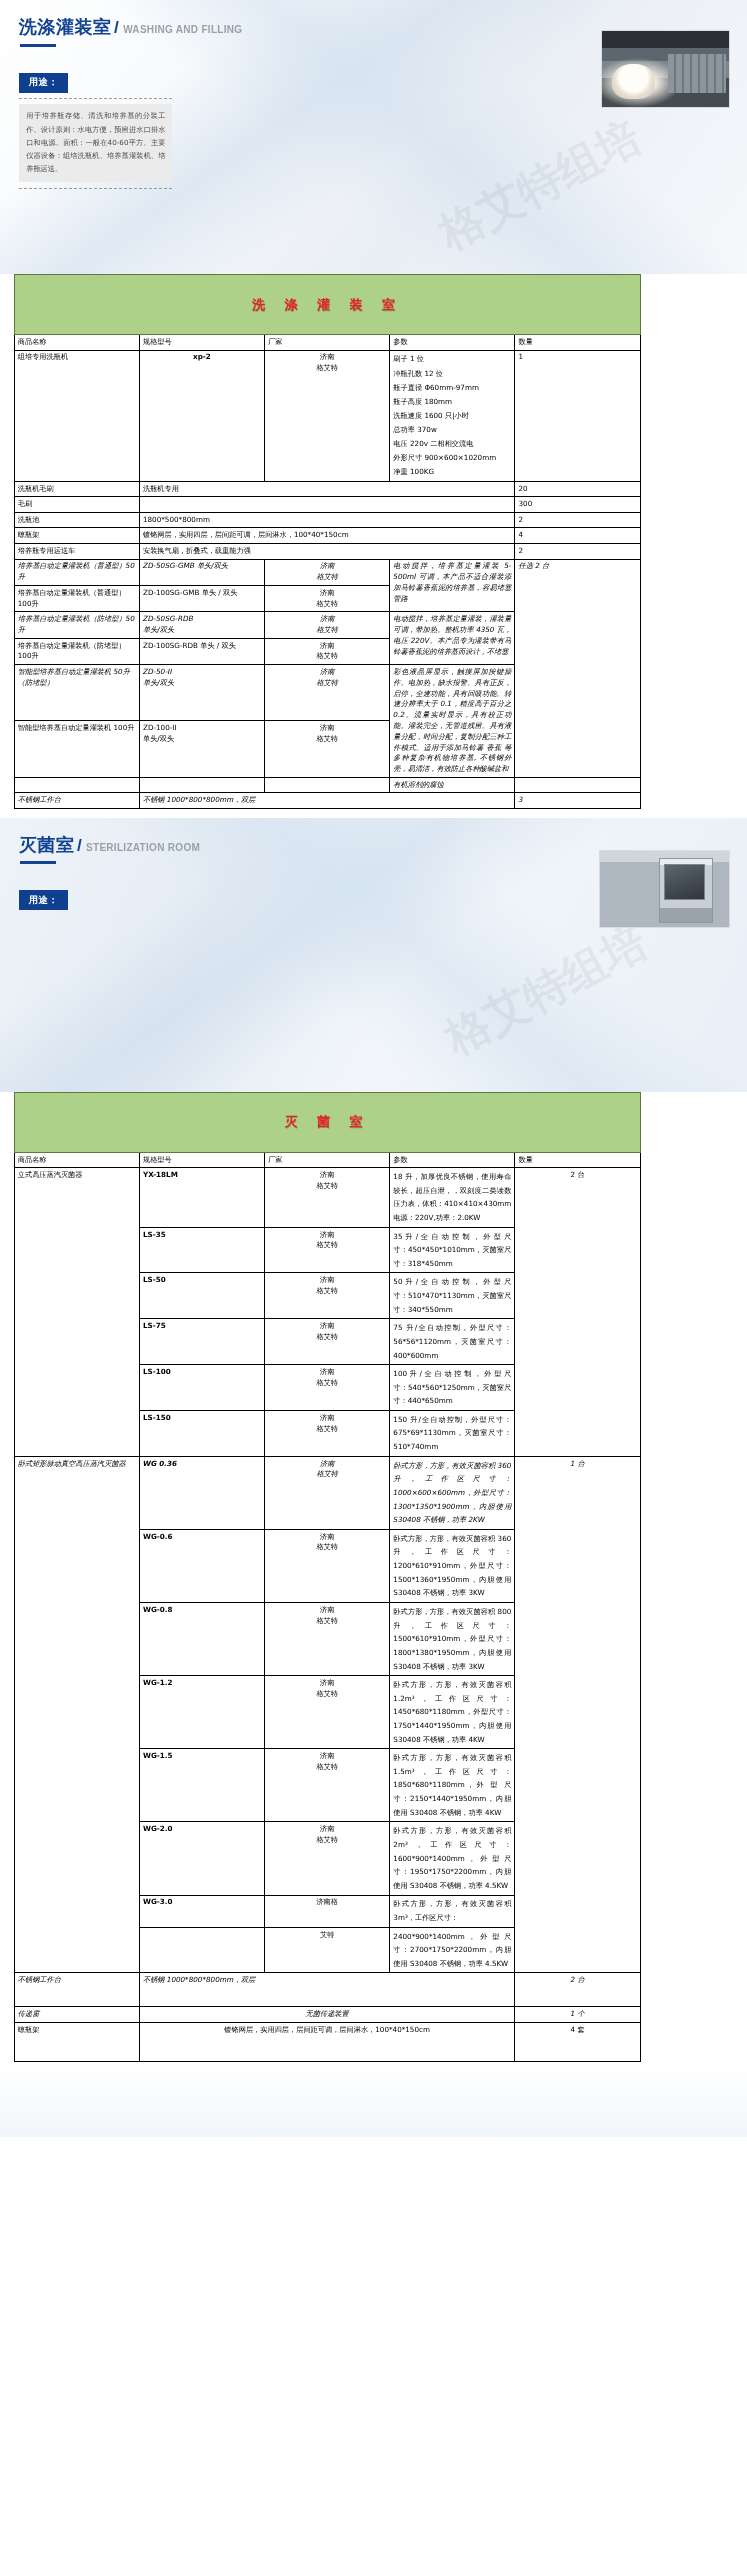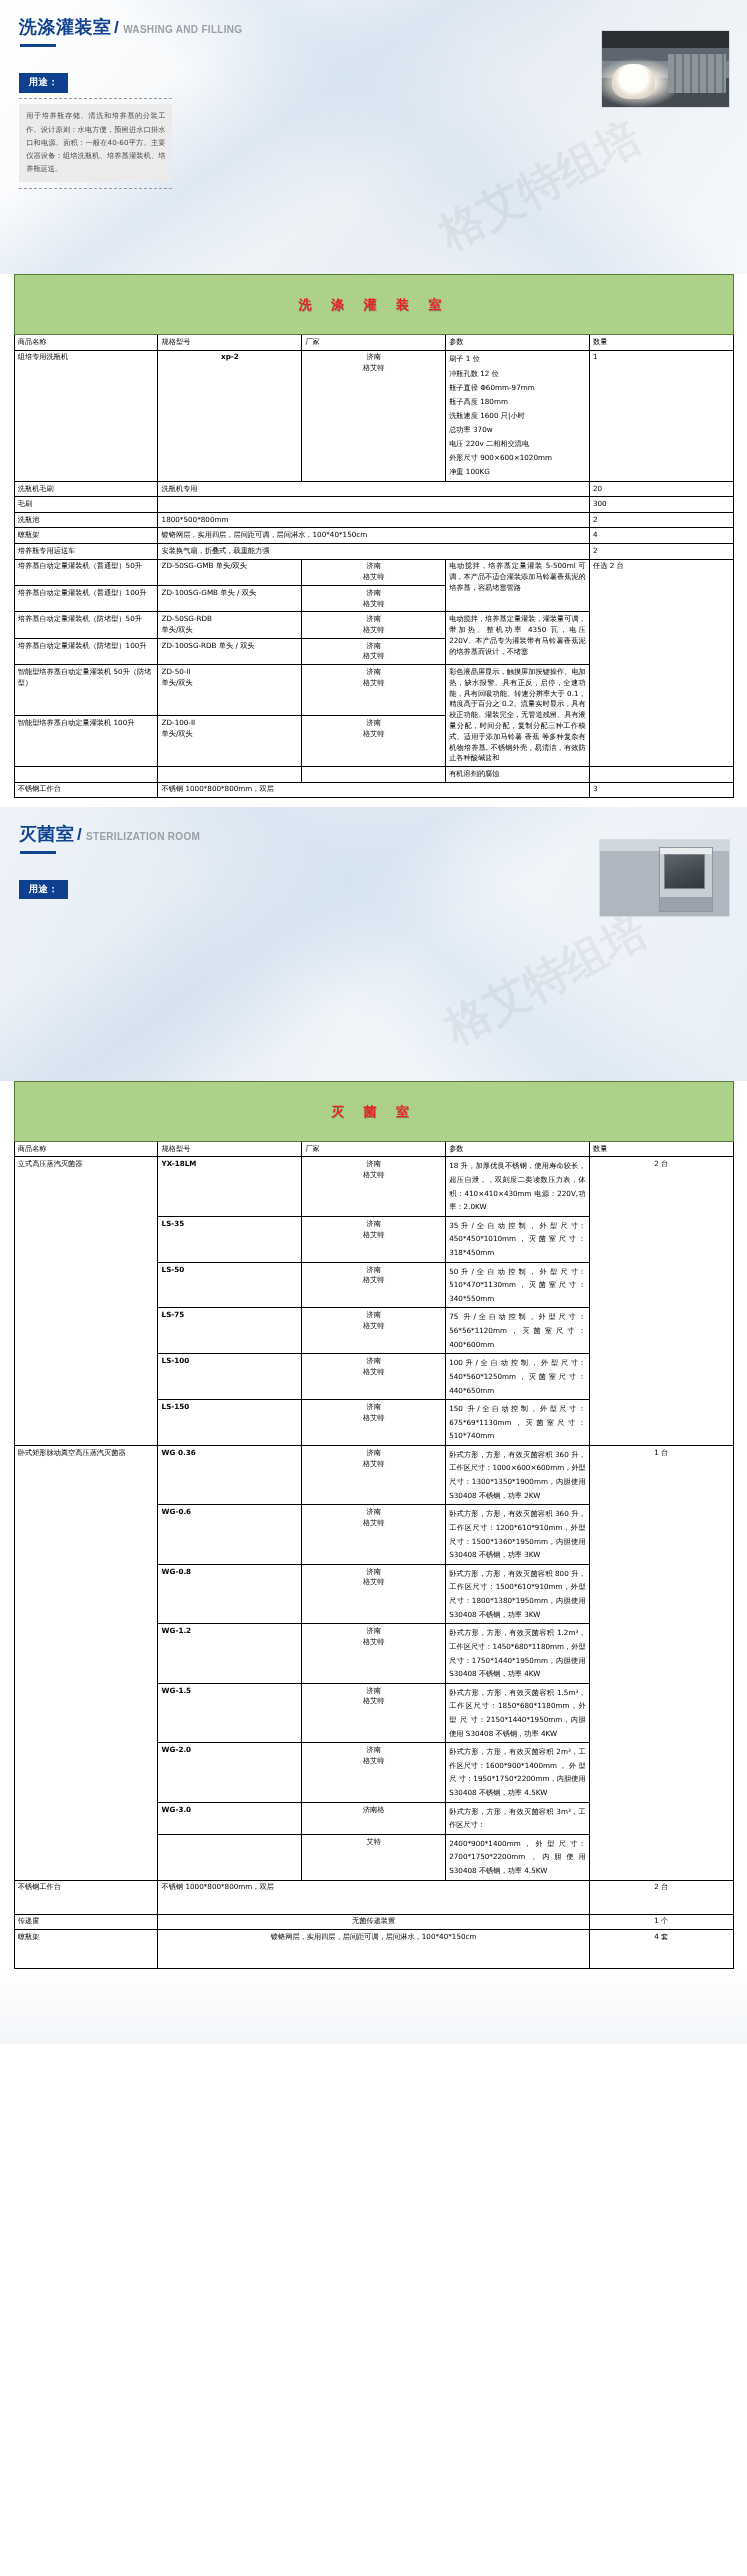--- a/index.html
+++ b/index.html
@@ -122,21 +122,21 @@
   .photo-b::after{
     content:"";
     position:absolute; left:50%; top:18%; width:30%; height:44%;
     background:linear-gradient(160deg,#5d666e,#2f363c);
     border:0.6px solid #7d868e;
   }
 
   
   .table-wrap{ padding:0 13.7px 0 13.7px; background:#fff; }
   table.spec{
-    width:720px;
+    width:627px;
     border-collapse:collapse;
     table-layout:fixed;
     border:1.2px solid #000;
     font-family:"DejaVu Sans","Liberation Sans",sans-serif;
   }
   table.spec td, table.spec th{
     border:0.6px solid #000;
     padding:1.9px 3.1px;
     font-size:7.2px;
     line-height:1.5;
@@ -159,21 +159,21 @@
     text-shadow:0.6px 0.6px 0 rgba(0,0,0,.25);
   }
   td.c{ text-align:center; vertical-align:middle;}
   td.m{ vertical-align:middle;}
   td.name{ text-align:left; vertical-align:middle;}
   td.nameL{ text-align:left; vertical-align:middle;}
   td.param{ text-align:left;}
   td.paramJ{ text-align:justify;}
   td.qty{ vertical-align:top;}
   td.qtym{ vertical-align:middle; text-align:center;}
-  .thick-top{ border-top:1.2px solid #000 !important;}
+  .thick-top{ border-top:1.2px solid #000 !important;font-style:italic;}
 
   .gap{ height:8.7px; background:#fff;}
   .tail{ height:75px; background:linear-gradient(180deg,#ffffff 0%,#f3f6f9 100%);}
   
   .wm{
     position:absolute; pointer-events:none; z-index:1;
     color:rgba(0,0,0,.05); font-weight:bold;
     font-family:"DejaVu Sans","Liberation Sans",sans-serif;
     transform:rotate(-28deg);
     white-space:nowrap;

